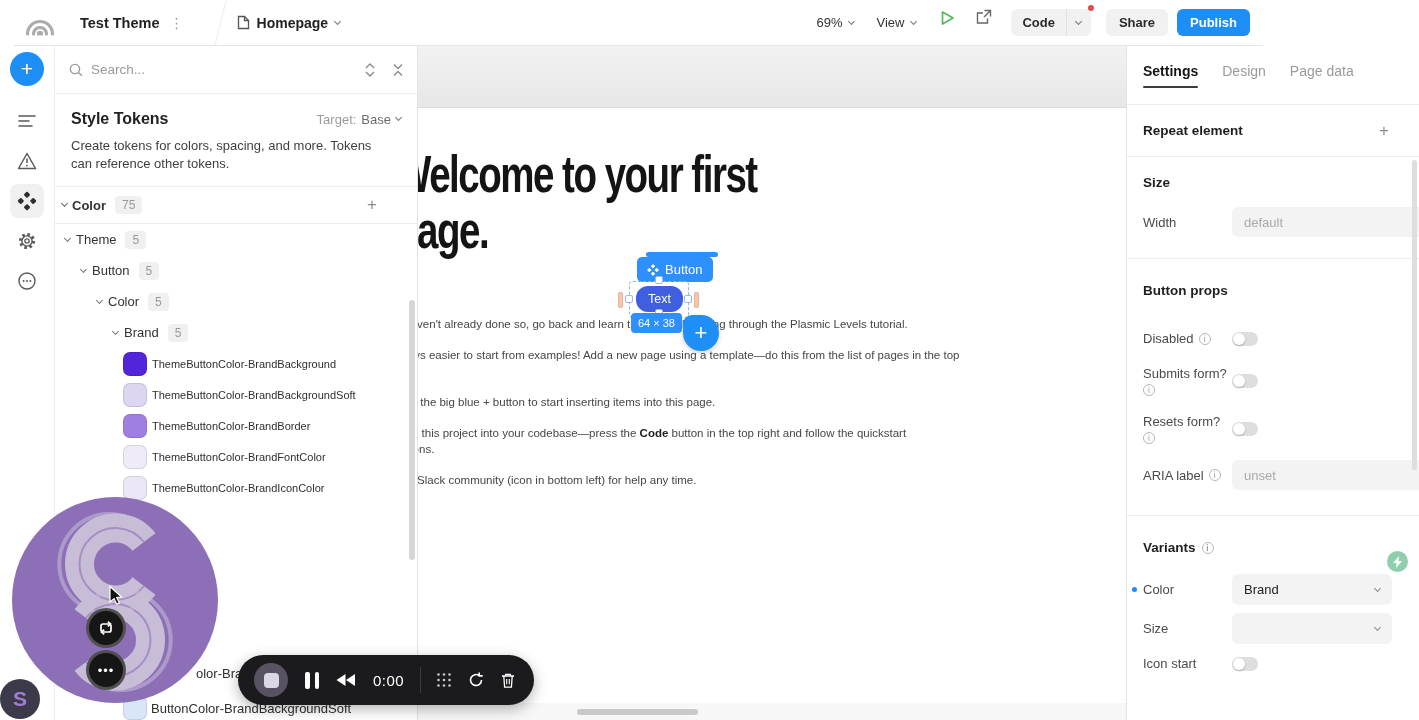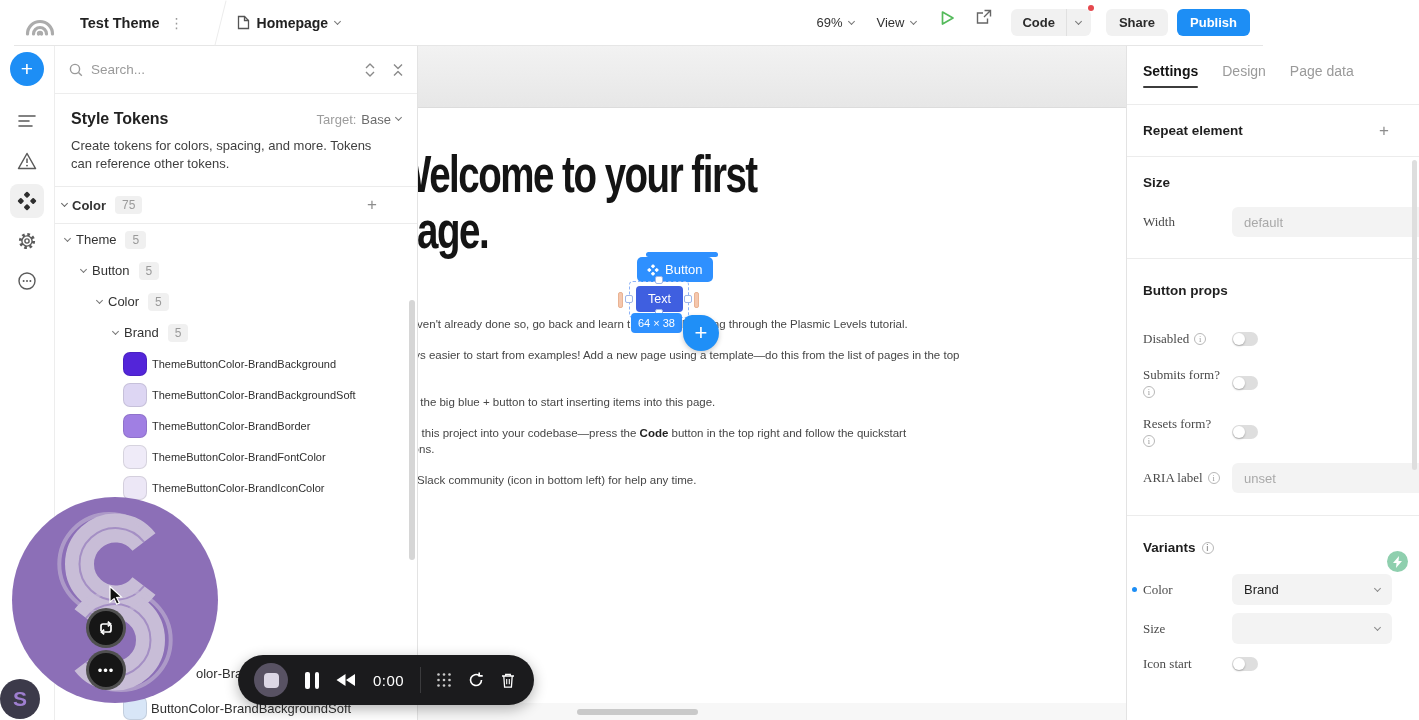--- a/index.html
+++ b/index.html
@@ -76,21 +76,21 @@
   .welcome-heading { position:absolute; left:395px; top:100px; font-size:52px; line-height:56px;
     font-weight:bold; letter-spacing:-2px; color:#141414; transform:scaleX(.74); transform-origin:0 0; white-space:nowrap; }
   .canvas-text { position:absolute; left:373px; top:270px; width:590px; font-size:11.5px; line-height:16px; color:#464646; }
   .canvas-text p { margin-bottom:15px; }
   .canvas-text b { color:#222; }
   .comp-topbar { position:absolute; left:646px; top:206px; width:72px; height:5px; border-radius:3px; background:#2e90ff; }
   .comp-tag { position:absolute; left:637px; top:211px; height:25px; padding:0 10px; border-radius:5px;
     background:#2e90ff; color:#fff; font-size:13px; display:flex; align-items:center; gap:6px; cursor:pointer; }
   .sel-box { position:absolute; left:629px; top:235px; width:60px; height:37px;
     border:1.5px dashed #8fb4f7; border-radius:4px; }
-  .text-el { position:absolute; left:636px; top:240px; width:47px; height:26px; border-radius:4px;
+  .text-el { position:absolute; left:636px; top:240px; width:47px; height:26px; border-radius:12px;
     background:#3f5fe0; color:#fff; font-size:12.5px; display:flex; align-items:center; justify-content:center; cursor:pointer; }
   .handle { position:absolute; width:8px; height:8px; background:#fff; border:1.5px solid #9fb6e8; border-radius:2px; }
   .spacer-bar { position:absolute; width:5px; height:16px; border-radius:2px; background:#f4c7ae; border:1px solid #eab393; }
   .size-badge { position:absolute; left:631px; top:267px; width:51px; height:20px; border-radius:4px;
     background:#2e90ff; color:#fff; font-size:11px; display:flex; align-items:center; justify-content:center; }
   .fab-plus { position:absolute; left:683px; top:269px; width:36px; height:36px; background:#1f8ff7;
     border-radius:9px 50% 50% 50%; color:#fff; font-size:22px; display:flex; align-items:center;
     justify-content:center; cursor:pointer; box-shadow:0 2px 5px rgba(0,0,0,.2); }
 
   
@@ -98,21 +98,21 @@
     border-left:1px solid #e3e3e3; z-index:20; }
   .rp-sec { border-bottom:1px solid #ececec; position:relative; }
   .rp-tabs { height:59px; display:flex; gap:24px; padding:17px 0 0 16px; }
   .rp-tab { font-size:14px; color:#9a9a9a; cursor:pointer; }
   .rp-tab.active { color:#141414; font-weight:bold; }
   .rp-tab.active .ul { margin-top:7px; height:2px; background:#3c3c3c; border-radius:1px; }
   .rp-repeat { height:52px; display:flex; align-items:center; padding:0 30px 0 16px; }
   .rp-h { font-size:13.5px; font-weight:bold; color:#1f1f1f; }
   .rp-size { height:102px; padding:16px 27px 0 16px; }
   .rp-row { display:flex; align-items:center; margin-top:16px; }
-  .rp-lbl { flex:0 0 89px; font-size:13px; color:#4a4a4a; display:flex; align-items:center; gap:5px;font-family:Liberation Serif, serif; }
+  .rp-lbl { flex:0 0 89px; font-size:13px; color:#4a4a4a; display:flex; align-items:center; gap:5px; }
   .rp-input { flex:1; height:30px; background:#f3f3f3; border:none; outline:none; border-radius:6px;
     padding:0 12px; font-size:13px; font-family:"Liberation Sans",sans-serif; color:#333; }
   .rp-input::placeholder { color:#a9a9a9; }
   .toggle { width:26px; height:14px; border-radius:7px; background:#dedede; position:relative; cursor:pointer; flex:none; }
   .toggle .knob { position:absolute; left:1px; top:1px; width:12px; height:12px; border-radius:50%;
     background:#fff; box-shadow:0 1px 2px rgba(0,0,0,.25); }
   .info { display:inline-flex; width:12px; height:12px; border:1px solid #b8b8b8; border-radius:50%;
     color:#9a9a9a; font-size:8.5px; align-items:center; justify-content:center; flex:none; }
   .info::after { content:"i"; }
   .rp-props { height:257px; padding:22px 27px 0 16px; }

